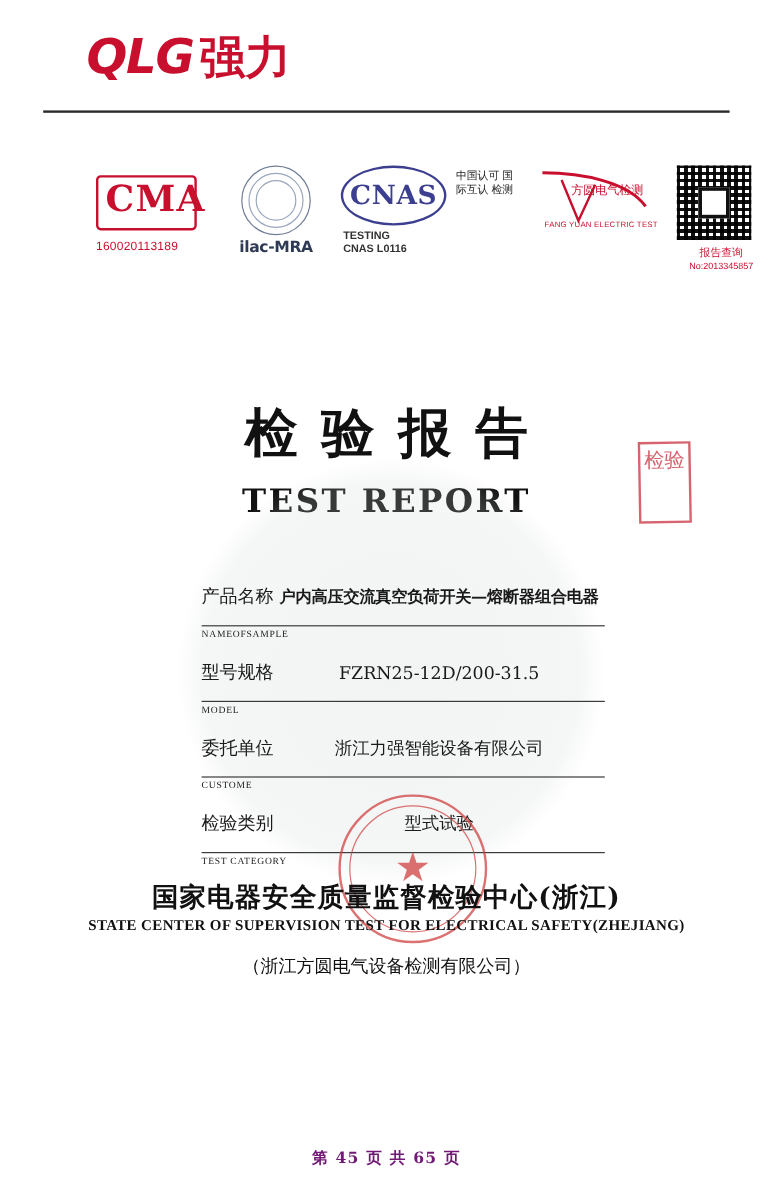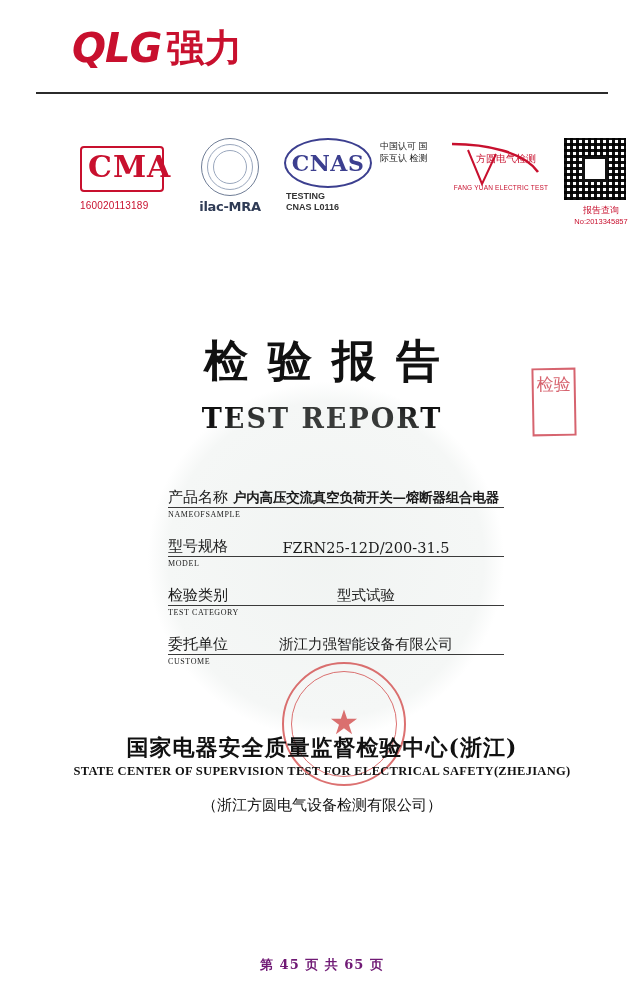--- a/index.html
+++ b/index.html
@@ -284,21 +284,21 @@
     width: 336px;
   }
   .field {
     position: relative;
     margin-bottom: 18px;
   }
   .field-top {
     display: flex;
     align-items: flex-end;
     border-bottom: 1px solid #3a3a3a;
-    padding-bottom: 0;
+    padding-bottom: 14px;
   }
   .field-label {
     font-family: "DejaVu Serif", serif;
     font-size: 15px;
     color: #1a1a1a;
     white-space: nowrap;
   }
   .field-value {
     flex: 1;
     text-align: center;
@@ -467,34 +467,34 @@
     <div class="field">
       <div class="field-top">
         <span class="field-label">型号规格</span>
         <span class="field-value">FZRN25-12D/200-31.5</span>
       </div>
       <div class="field-en">MODEL</div>
     </div>
 
     <div class="field">
       <div class="field-top">
+        <span class="field-label">委托单位</span>
+        <span class="field-value">浙江力强智能设备有限公司</span>
+      </div>
+      <div class="field-en">CUSTOME</div>
+    </div>
+
+    <div class="field">
+      <div class="field-top">
         <span class="field-label">检验类别</span>
         <span class="field-value">型式试验</span>
       </div>
       <div class="field-en">TEST CATEGORY</div>
     </div>
 
-    <div class="field">
-      <div class="field-top">
-        <span class="field-label">委托单位</span>
-        <span class="field-value">浙江力强智能设备有限公司</span>
-      </div>
-      <div class="field-en">CUSTOME</div>
-    </div>
-
   </div>
 
   <div class="seal">
     <div class="seal-ring"></div>
   </div>
 
   <div class="issuer-cn">国家电器安全质量监督检验中心(浙江)</div>
   <div class="issuer-en">STATE CENTER OF SUPERVISION TEST FOR ELECTRICAL SAFETY(ZHEJIANG)</div>
   <div class="issuer-paren">（浙江方圆电气设备检测有限公司）</div>
 

